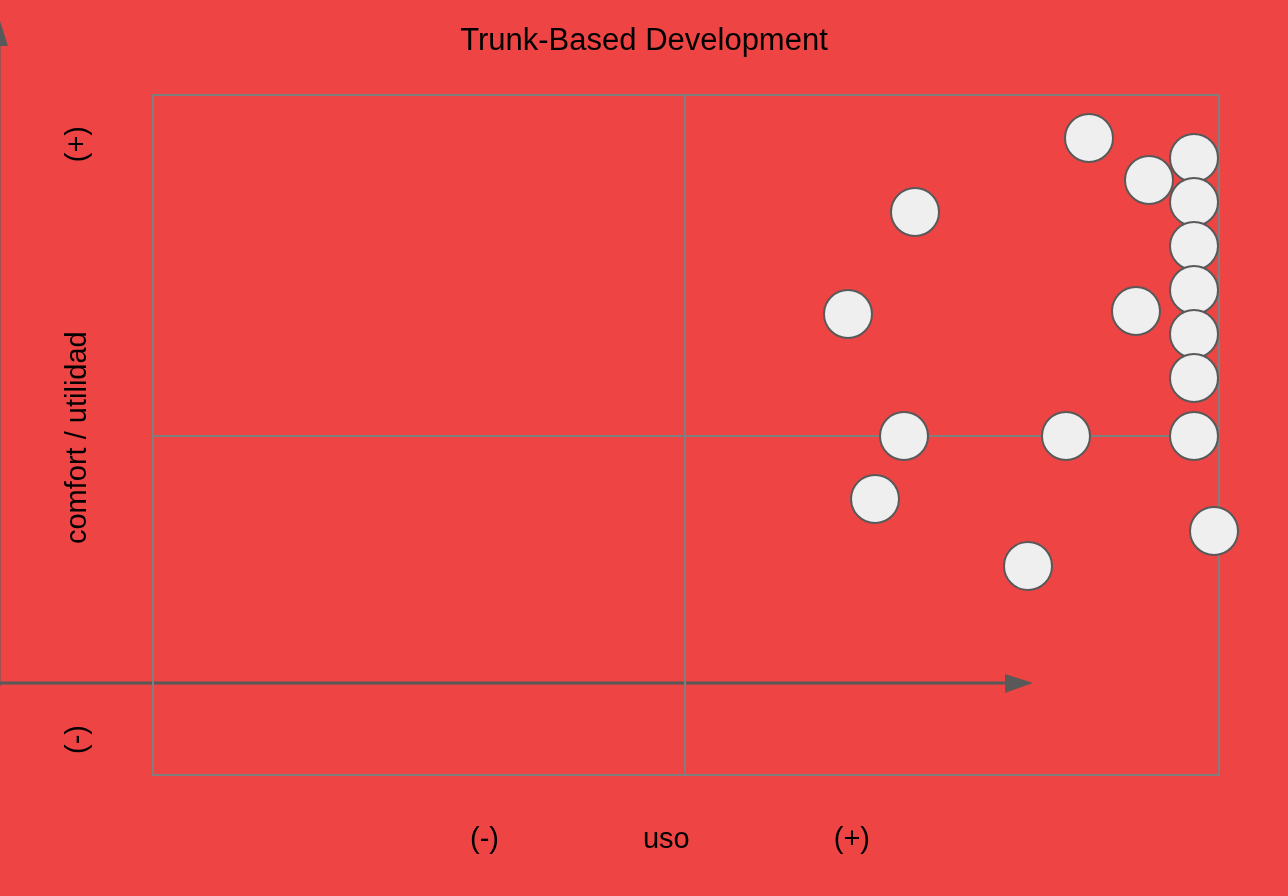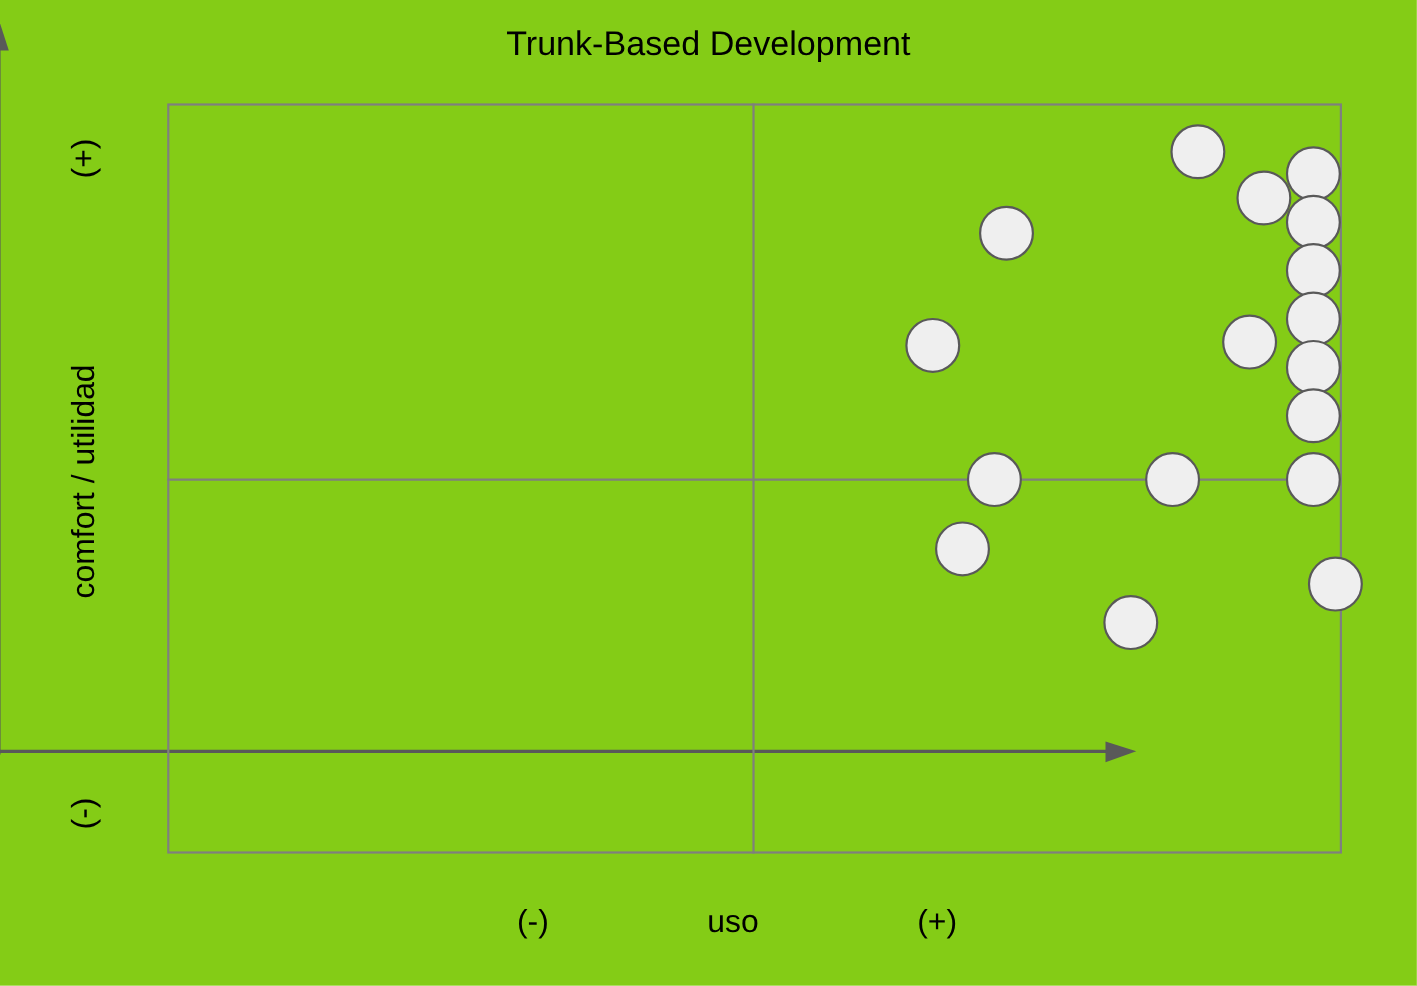--- a/index.html
+++ b/index.html
@@ -16,21 +16,21 @@
     overflow: hidden;
     position: relative;
   }
 
   #slide {
     position: absolute;
     left: 0;
     top: 0;
     width: 1288px;
     height: 896px;
-    background: #84cc16;
+    background: #ef4444;
   }
 
   
   #chart-title {
     position: absolute;
     left: 0;
     top: 20px;
     width: 1288px;
     text-align: center;
     font-size: 31px;

